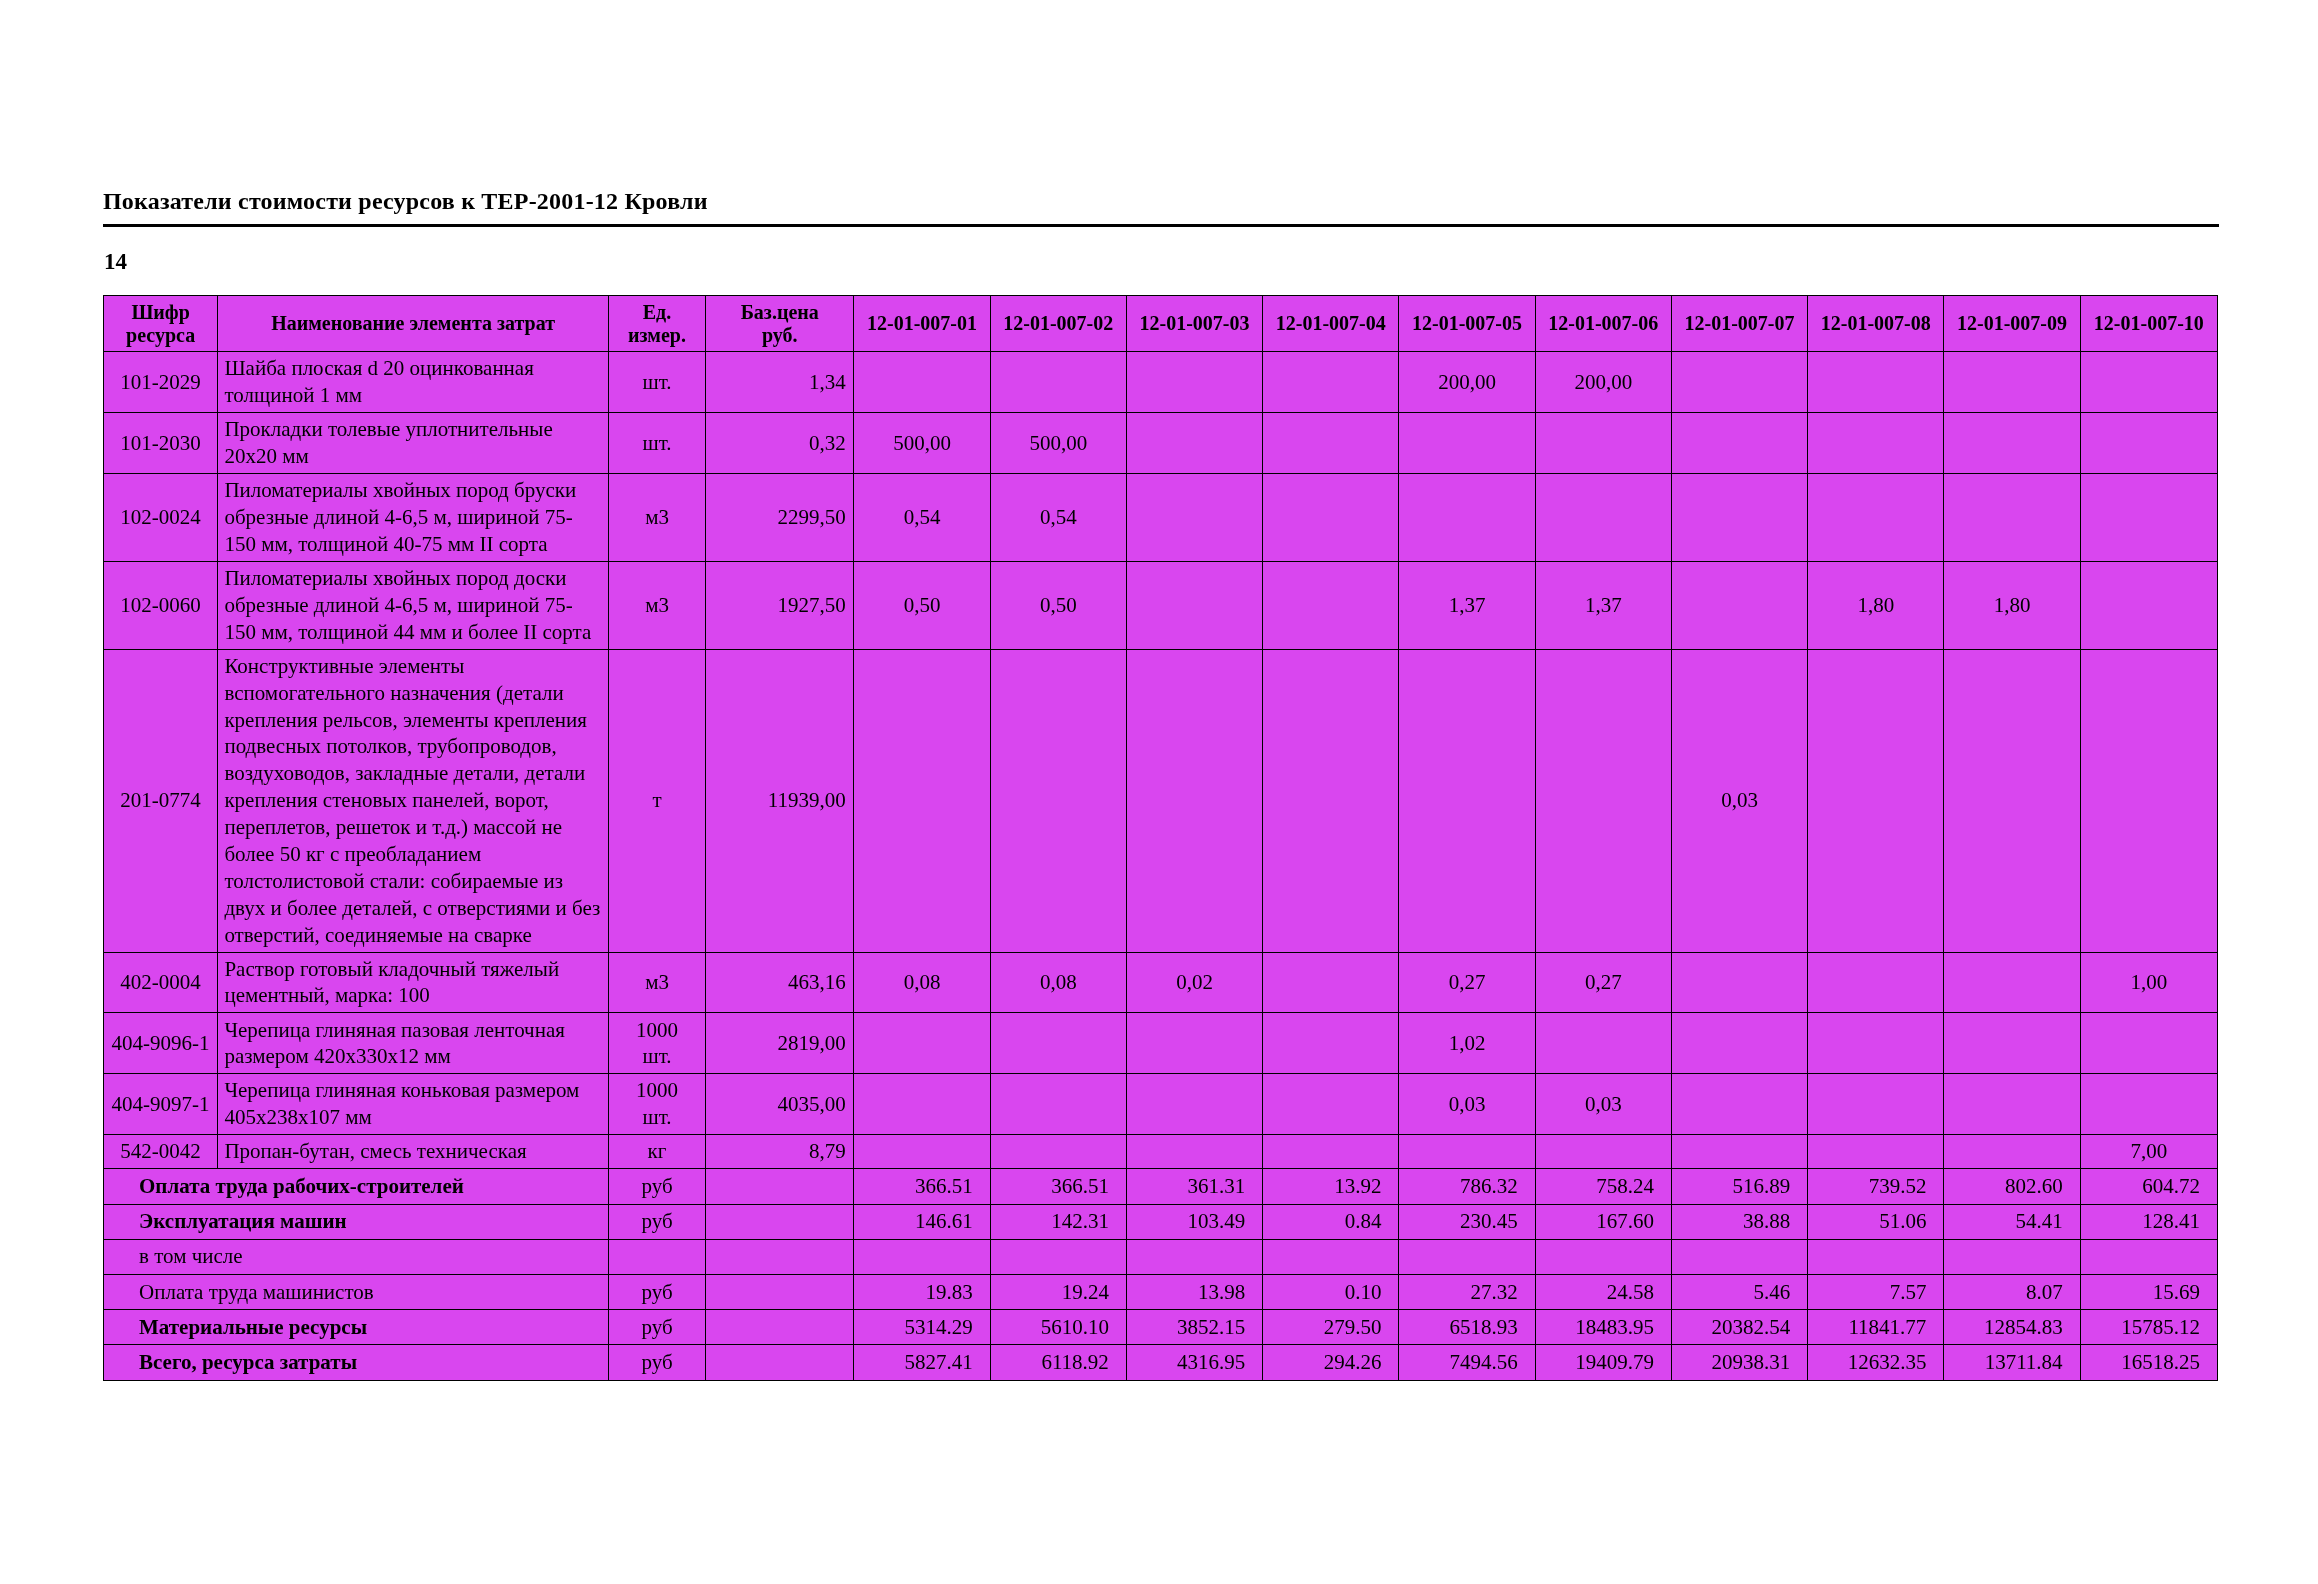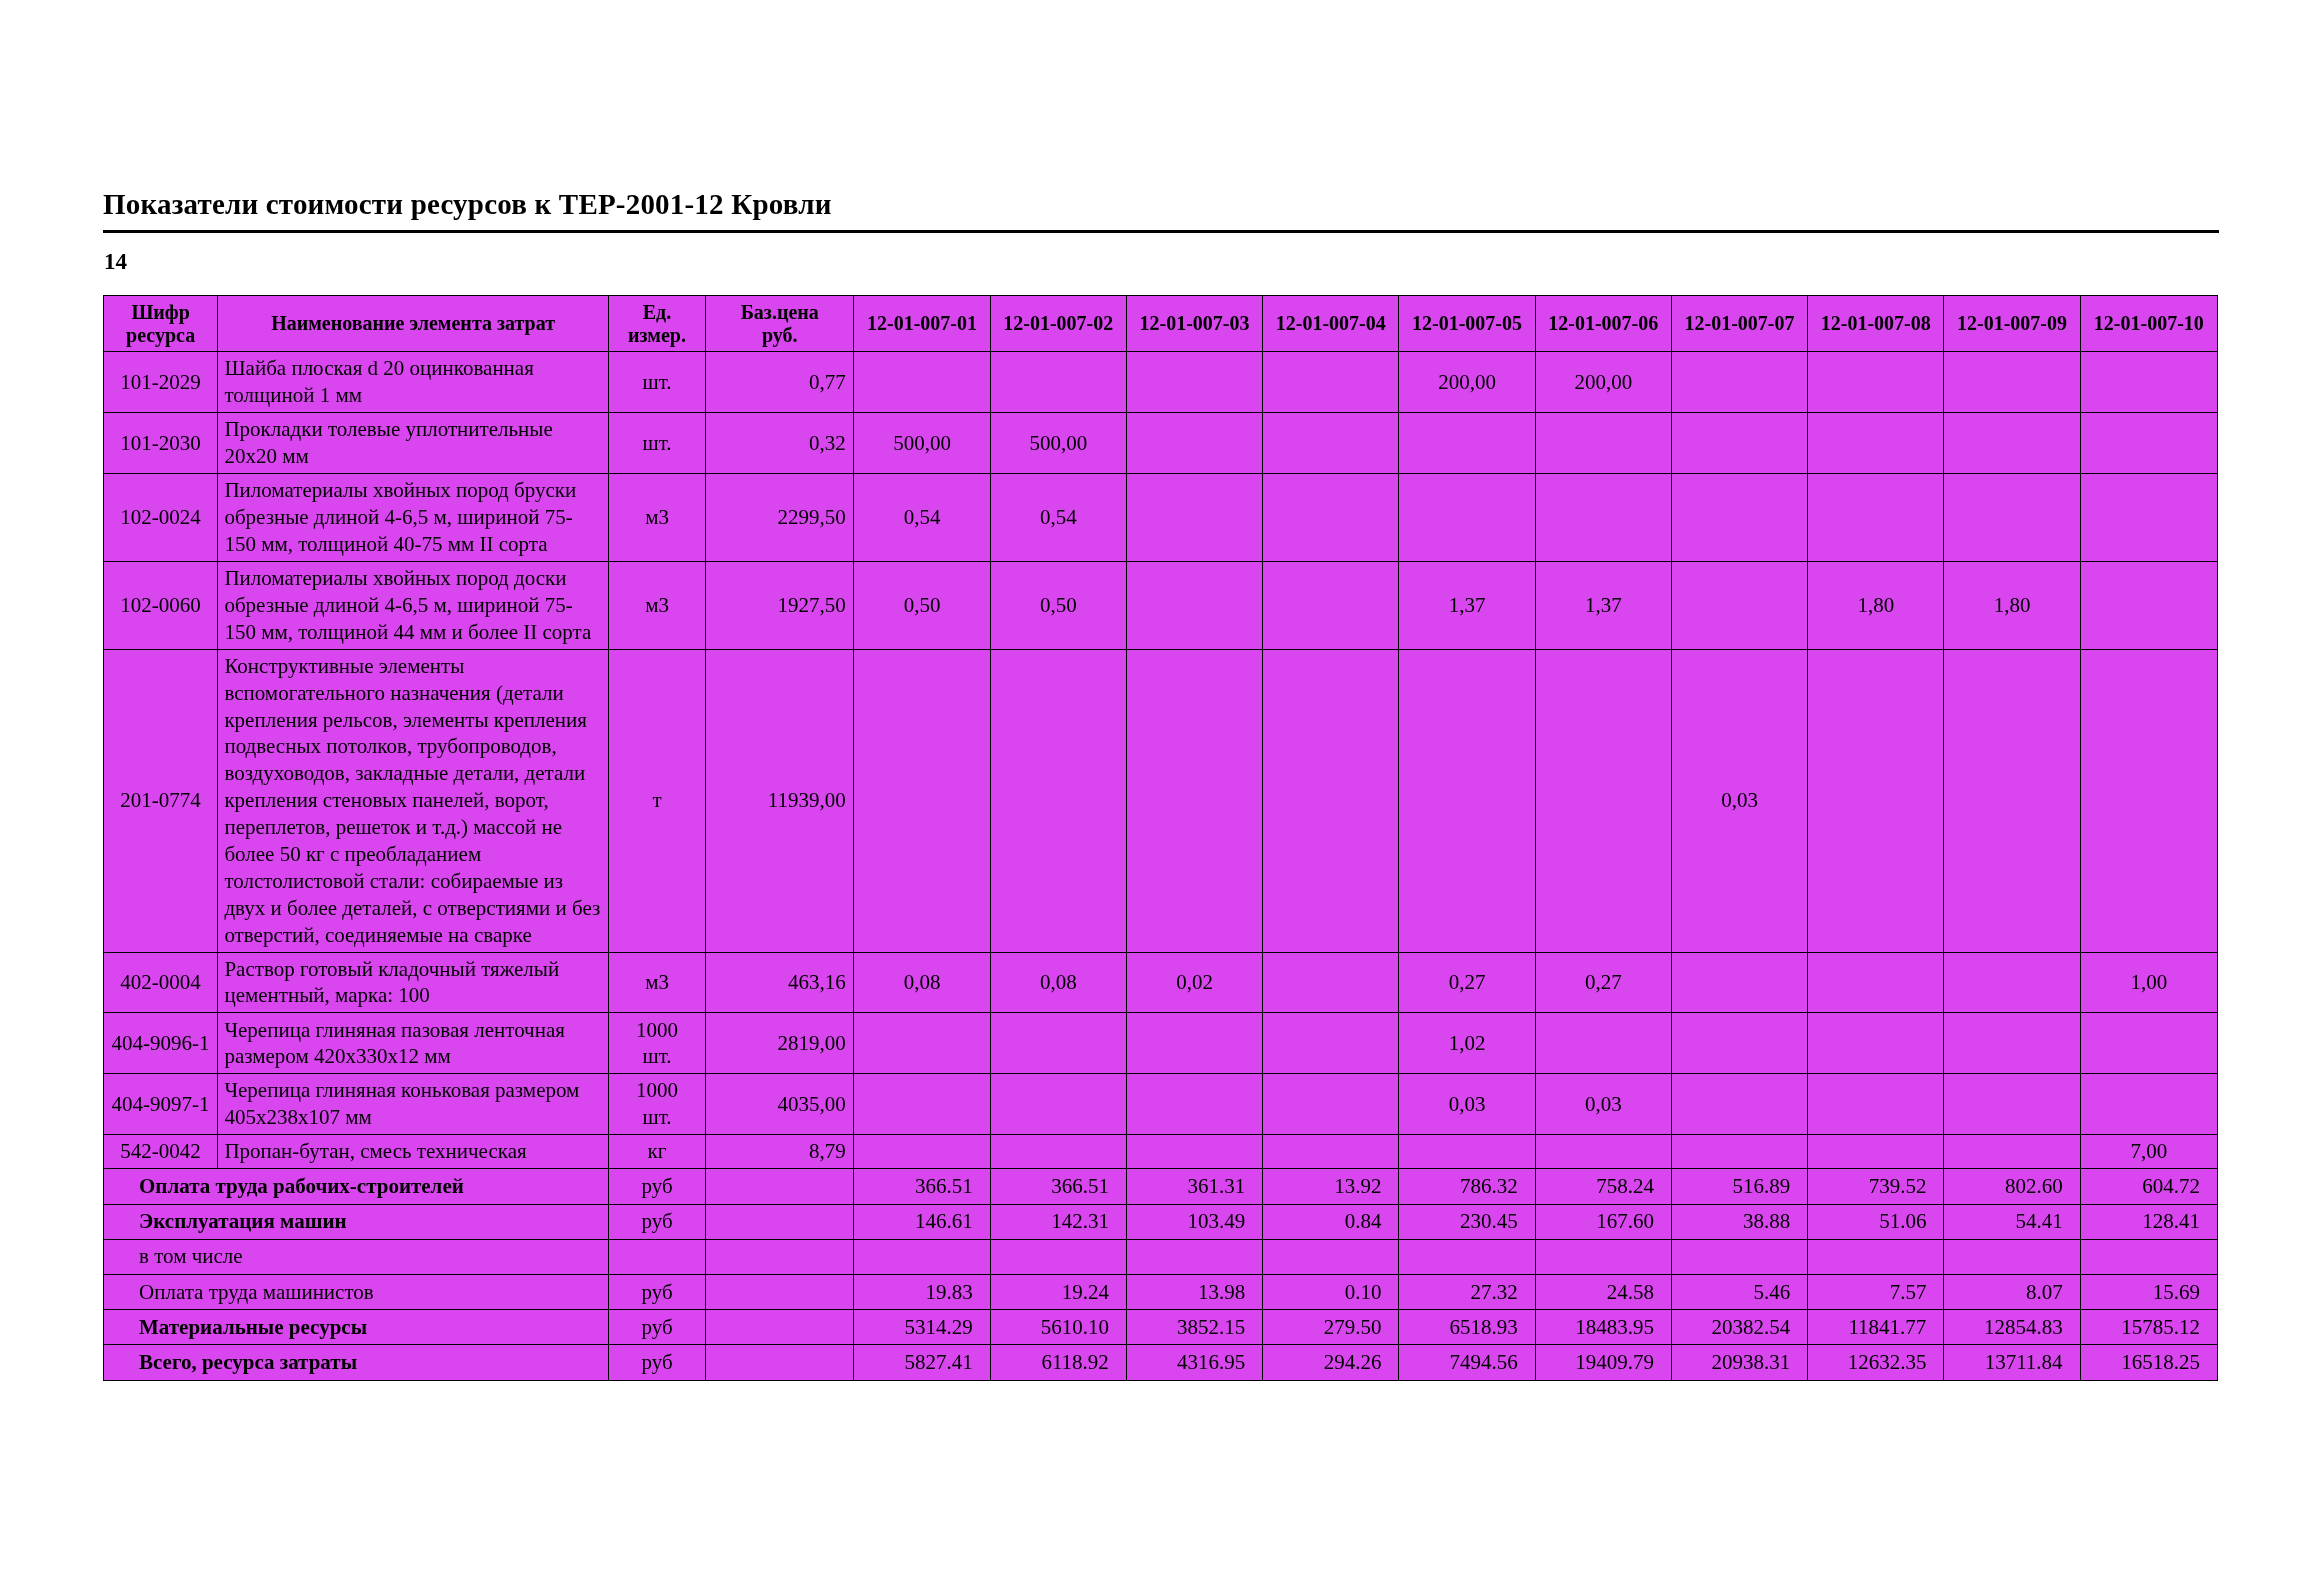--- a/index.html
+++ b/index.html
@@ -3,21 +3,21 @@
 <meta charset="utf-8">
 <style>
   html,body{margin:0;padding:0;}
   body{
     width:2319px;height:1584px;background:#ffffff;color:#000;
     font-family:"Liberation Serif", serif;
     position:relative;overflow:hidden;
   }
   .doc-header{
     position:absolute;left:103px;top:188px;width:2116px;
-    font-weight:bold;font-size:29px;letter-spacing:0.2px;
+    font-weight:bold;font-size:24px;letter-spacing:0.2px;
     border-bottom:3.1px solid #000;padding-bottom:9.3px;
   }
   .page-number{
     position:absolute;left:104px;top:249px;
     font-weight:bold;font-size:23px;
   }
   .table-wrap{position:absolute;left:103px;top:295px;}
   table{border-collapse:collapse;table-layout:fixed;width:2115px;background:#d946ef;}
   th,td{border:1.5px solid #000;vertical-align:middle;overflow:hidden;}
   th{
@@ -79,21 +79,21 @@
           <th class="">12-01-007-08</th>
           <th class="">12-01-007-09</th>
           <th class="">12-01-007-10</th>
         </tr>
       </thead>
     <tbody>
         <tr>
           <td class="c-code">101-2029</td>
           <td class="c-name">Шайба плоская d 20 оцинкованная толщиной 1 мм</td>
           <td class="c-unit">шт.</td>
-          <td class="c-price">0,77</td>
+          <td class="c-price">1,34</td>
           <td class="c-val"></td>
           <td class="c-val"></td>
           <td class="c-val"></td>
           <td class="c-val"></td>
           <td class="c-val">200,00</td>
           <td class="c-val">200,00</td>
           <td class="c-val"></td>
           <td class="c-val"></td>
           <td class="c-val"></td>
           <td class="c-val"></td>

